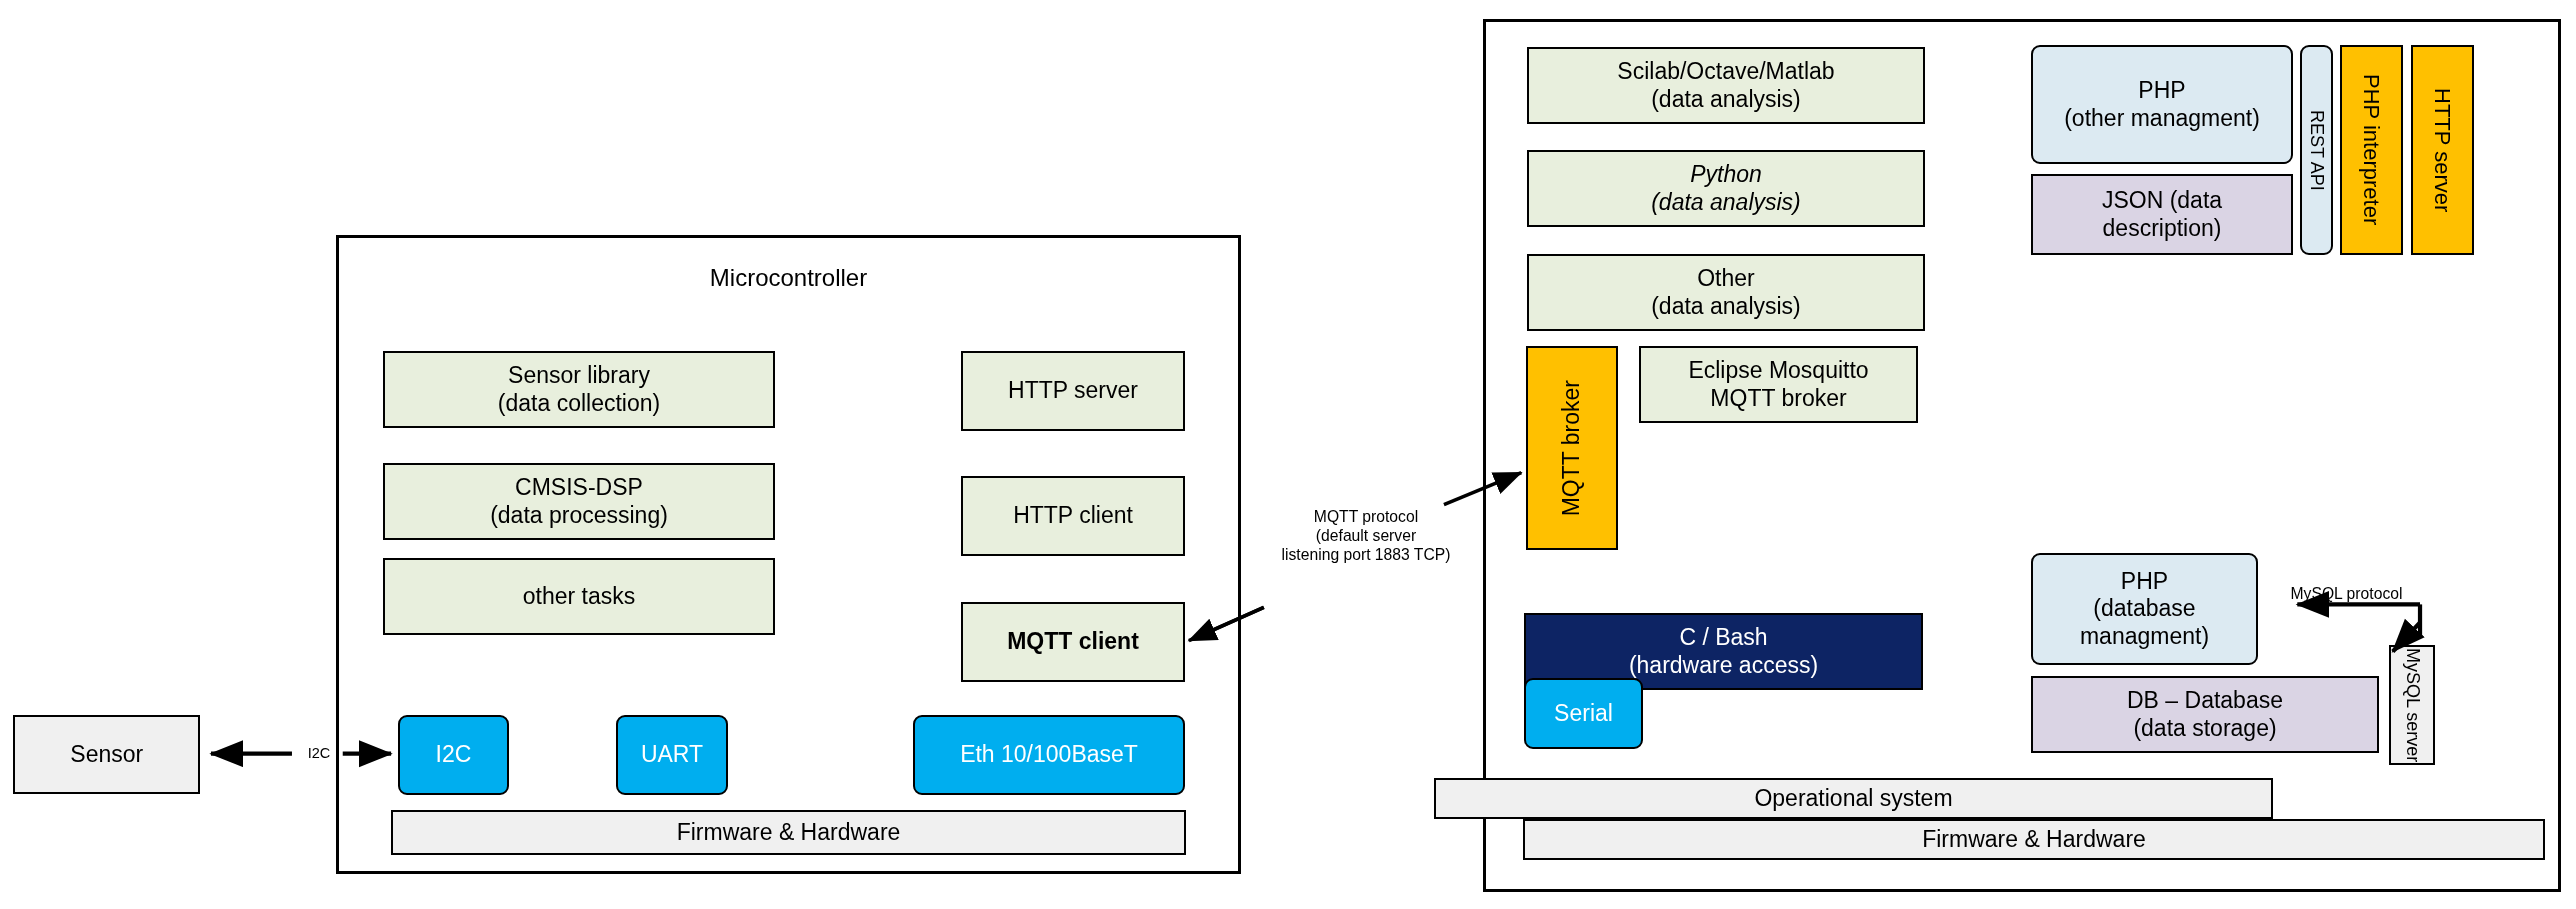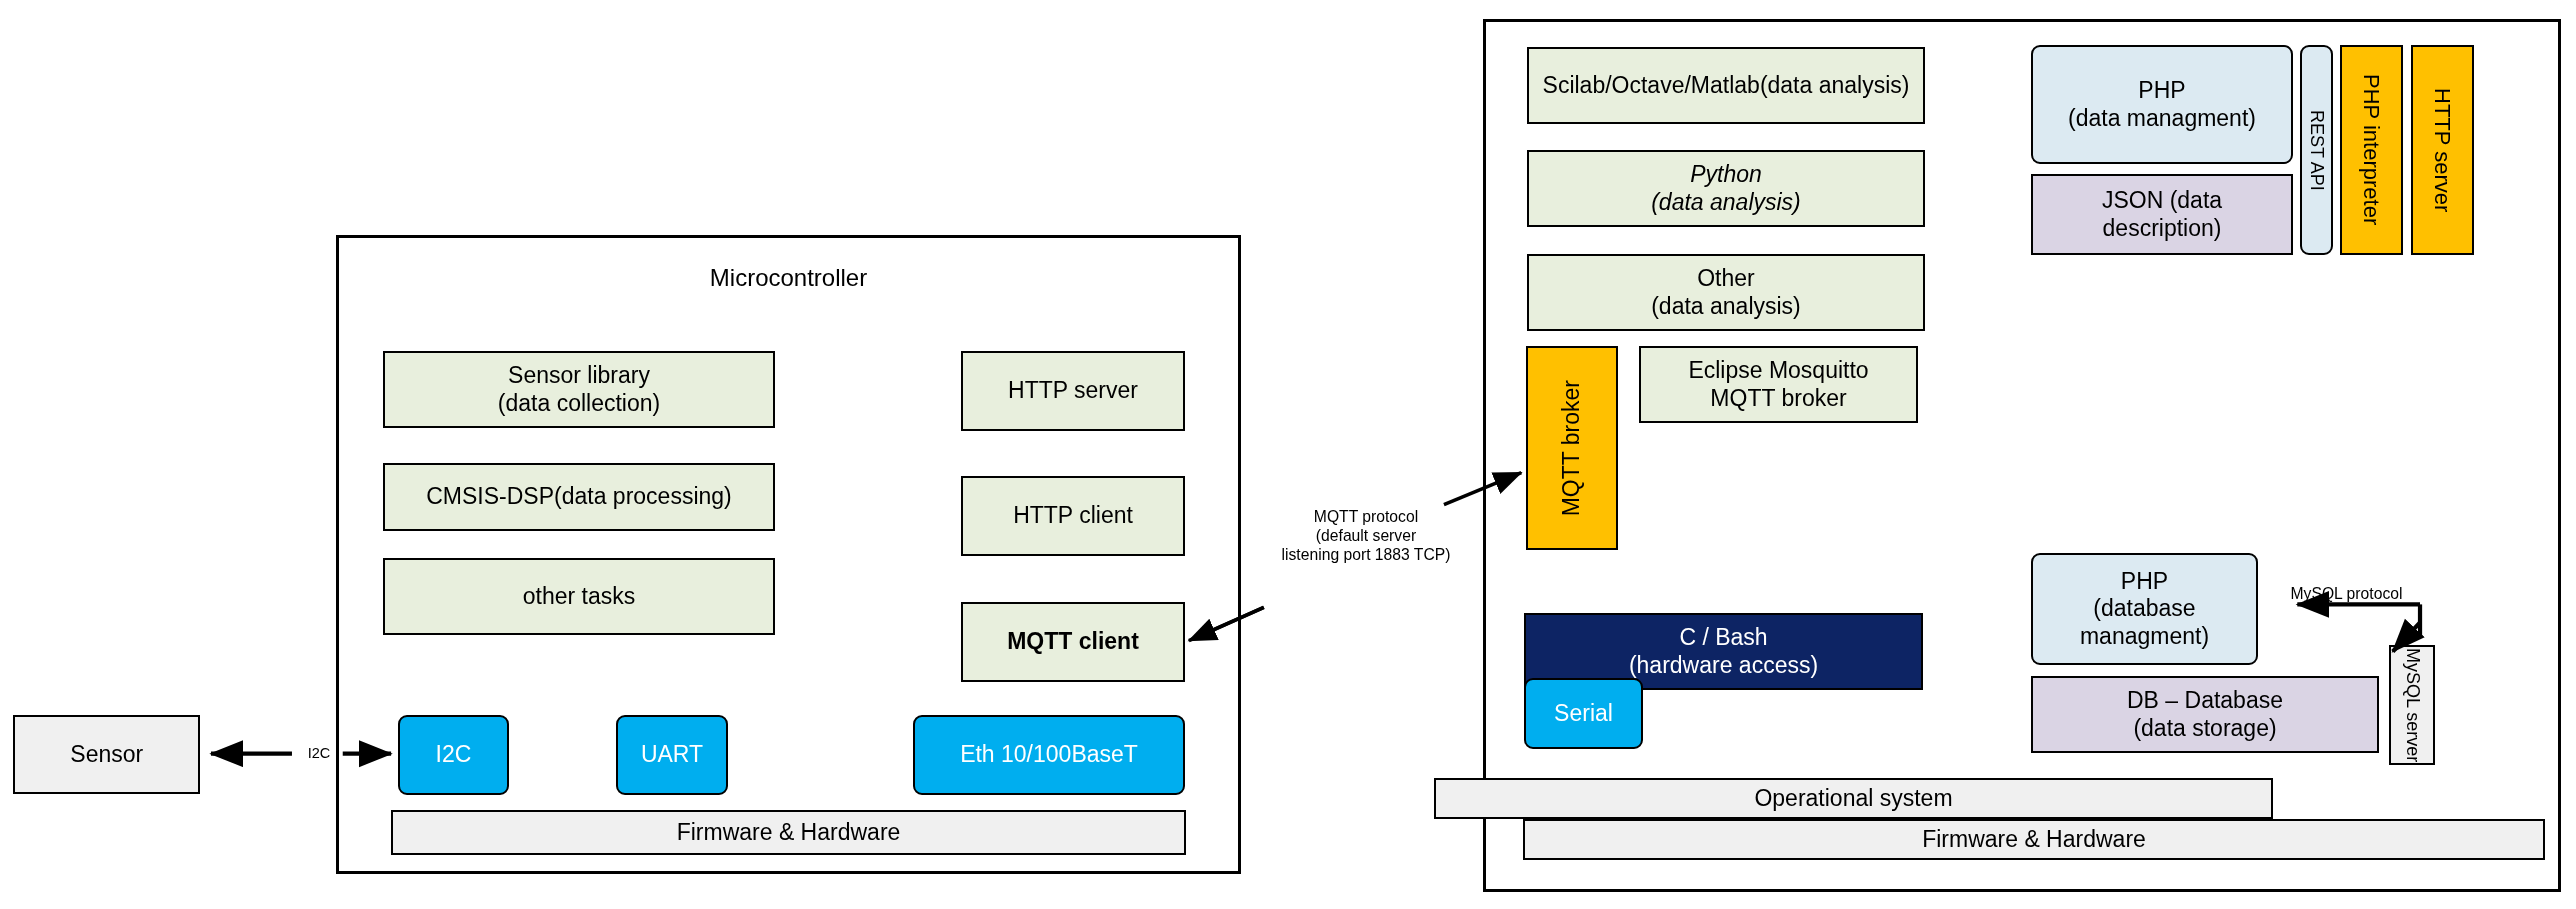--- a/index.html
+++ b/index.html
@@ -90,21 +90,21 @@
     <span>Sensor</span>
   </div>
 
   <div class="label f24" style="left:298px; top:745px; width:42px;">I2C</div>
 
   <div class="box green f38" style="left:383px; top:351px; width:392px; height:77px; flex-direction:column;">
     <span>Sensor library</span>
     <span>(data collection)</span>
   </div>
 
-  <div class="box green f38" style="left:383px; top:463px; width:392px; height:68px; flex-direction:row;">
+  <div class="box green f38" style="left:383px; top:463px; width:392px; height:77px; flex-direction:column;">
     <span>CMSIS-DSP</span>
     <span>(data processing)</span>
   </div>
 
   <div class="box green f38" style="left:383px; top:558px; width:392px; height:77px; flex-direction:column;">
     <span>other tasks</span>
   </div>
 
   <div class="box green f38" style="left:961px; top:351px; width:224px; height:80px;">
     <span>HTTP server</span>
@@ -129,21 +129,21 @@
   <div class="box cyan f38" style="left:913px; top:715px; width:272px; height:80px;">
     <span>Eth 10/100BaseT</span>
   </div>
 
   <div class="box grey f38" style="left:391px; top:810px; width:795px; height:45px;">
     <span>Firmware &amp; Hardware</span>
   </div>
 
   <div class="box container plain" style="left:1483px; top:19px; width:1078px; height:873px; display:block;"></div>
 
-  <div class="box green f38" style="left:1527px; top:47px; width:398px; height:77px; flex-direction:row;">
+  <div class="box green f38" style="left:1527px; top:47px; width:398px; height:77px; flex-direction:column;">
     <span>Scilab/Octave/Matlab</span>
     <span>(data analysis)</span>
   </div>
 
   <div class="box green f38" style="left:1527px; top:150px; width:398px; height:77px; flex-direction:column;font-style:italic;">
     <span>Python</span>
     <span>(data analysis)</span>
   </div>
 
   <div class="box green f38" style="left:1527px; top:254px; width:398px; height:77px; flex-direction:column;">
@@ -164,21 +164,21 @@
     <span>C / Bash</span>
     <span>(hardware access)</span>
   </div>
 
   <div class="box cyan f38" style="left:1524px; top:678px; width:119px; height:71px;">
     <span>Serial</span>
   </div>
 
   <div class="box lblue f38" style="left:2031px; top:45px; width:262px; height:119px; flex-direction:column;">
     <span>PHP</span>
-    <span>(data managment)</span>
+    <span>(other managment)</span>
   </div>
 
   <div class="box lav f38" style="left:2031px; top:174px; width:262px; height:81px; flex-direction:column;">
     <span>JSON (data</span>
     <span>description)</span>
   </div>
 
   <div class="box lblue" style="left:2300px; top:45px; width:33px; height:210px;">
     <span class="vert f30">REST API</span>
   </div>

